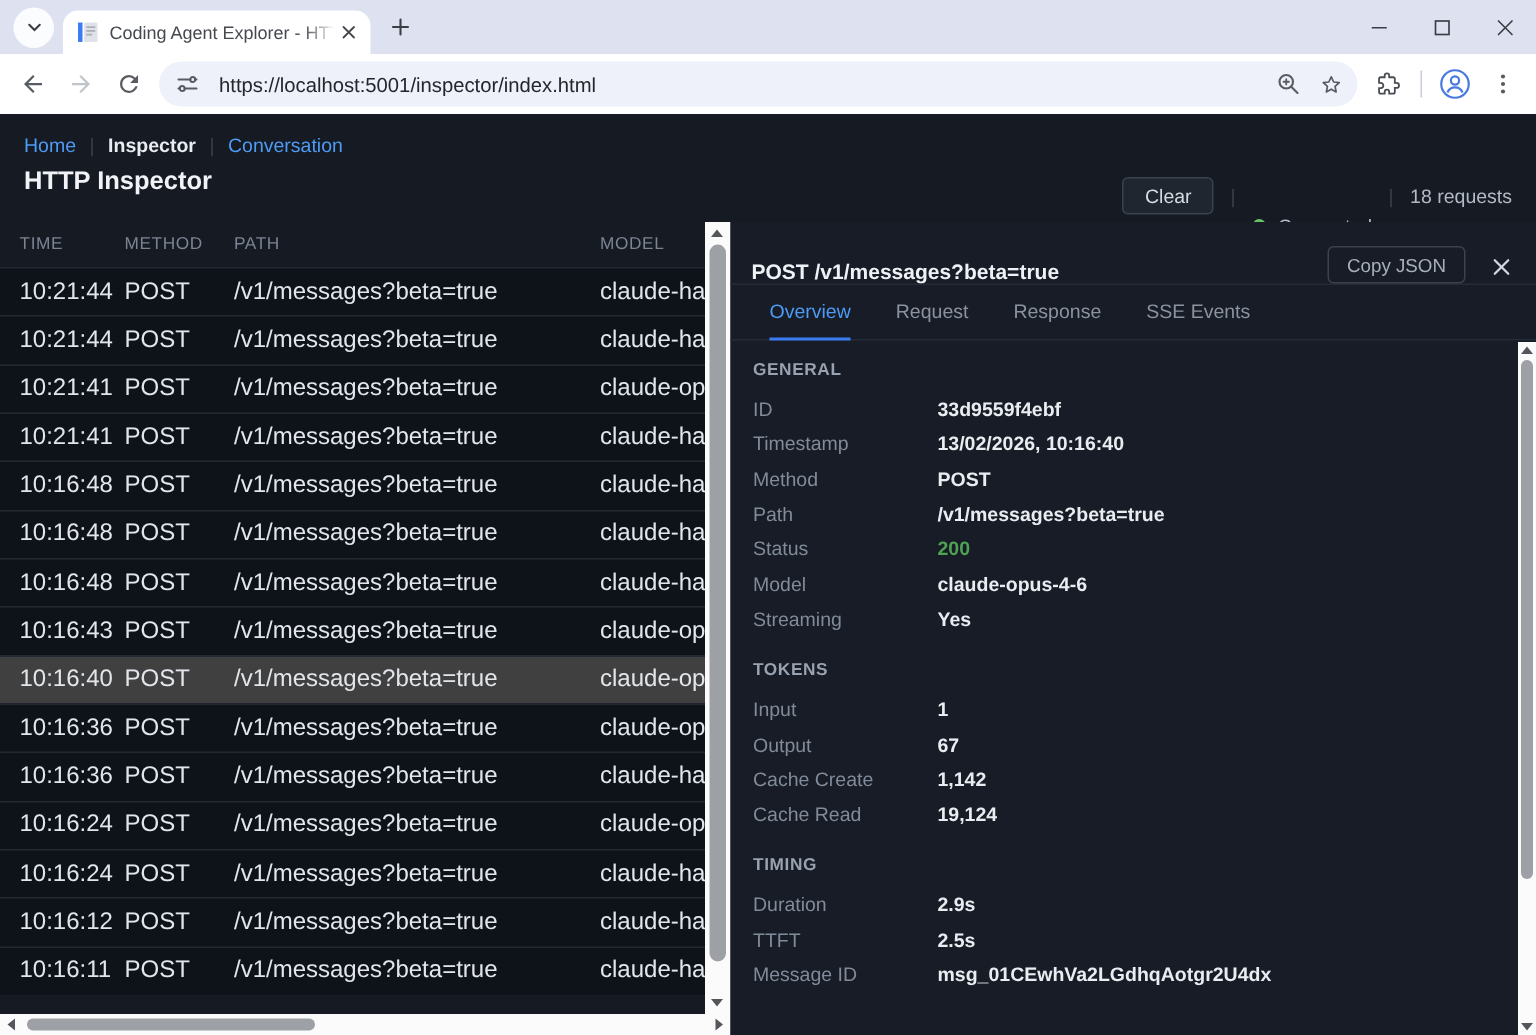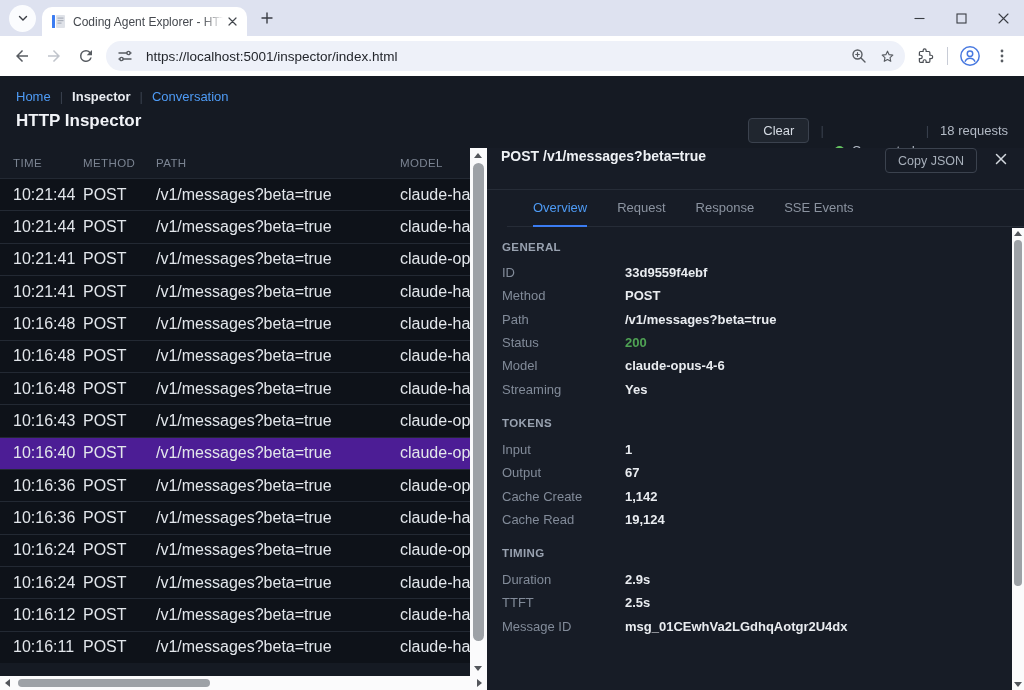--- a/index.html
+++ b/index.html
@@ -51,47 +51,47 @@
 
   
   .left-pane { width:487px; flex:none; position:relative; }
   .table-area { position:absolute; top:0; left:0; right:17px; bottom:14px; overflow:hidden; background:#151a23; }
   .thead { height:30px; display:grid; grid-template-columns:70px 73px 244px 1fr; align-items:center;
     padding-left:13px; font-size:11.5px; font-weight:400; letter-spacing:.4px; color:#7b8492; }
   .req-row { height:32.35px; display:grid; grid-template-columns:70px 73px 244px 1fr; align-items:center;
     padding-left:13px; background:#0e1219; border-top:1px solid #232933; font-size:16px; color:#e2e6eb;
     white-space:nowrap; cursor:pointer; }
   .req-row > span { overflow:hidden; }
-  .req-row.selected { background:#4c1d95; }
+  .req-row.selected { background:#404040; }
 
   
   .vscroll { position:absolute; top:0; right:0; bottom:14px; width:17px; background:#fbfbfc; }
   .vthumb { position:absolute; left:3px; right:3px; top:15px; height:478px; background:#9da1a6; border-radius:6px; }
   .arr-up { position:absolute; top:5px; left:4px; width:0; height:0;
     border-left:4.5px solid transparent; border-right:4.5px solid transparent; border-bottom:5px solid #53565b; }
   .arr-down { position:absolute; bottom:5px; left:4px; width:0; height:0;
     border-left:4.5px solid transparent; border-right:4.5px solid transparent; border-top:5px solid #53565b; }
   .hscroll { position:absolute; left:0; right:0; bottom:0; height:14px; background:#fbfbfc; }
   .hthumb { position:absolute; top:3px; left:18px; width:192px; height:8px; background:#9da1a6; border-radius:4px; }
   .arr-left { position:absolute; left:5px; top:3px; width:0; height:0;
     border-top:4.5px solid transparent; border-bottom:4.5px solid transparent; border-right:5px solid #53565b; }
   .arr-right { position:absolute; right:5px; top:3px; width:0; height:0;
     border-top:4.5px solid transparent; border-bottom:4.5px solid transparent; border-left:5px solid #53565b; }
 
   
   .detail-panel { flex:1; background:#171c26; display:flex; flex-direction:column; position:relative; min-width:0; }
-  .panel-header { height:42px; flex:none; display:flex; align-items:flex-start; padding:0 12px 0 14px;
+  .panel-header { height:42px; flex:none; display:flex; align-items:flex-end; padding:0 12px 0 14px;
     border-bottom:1px solid #262c37; }
   .panel-title { flex:1; font-size:14px; font-weight:700; color:#eef1f5; white-space:nowrap; overflow:hidden; }
   .copy-btn { border:1px solid #3b424e; background:transparent; color:#a7afba; font-size:12.5px;
     padding:4.5px 12px; border-radius:4px; cursor:pointer; font-family:inherit; flex:none; }
   .panel-close { margin-left:13px; width:22px; height:22px; display:flex; align-items:center; justify-content:center;
     color:#d3d8de; cursor:pointer; flex:none; }
   .tabs { height:37px; flex:none; display:flex; align-items:stretch; gap:30px; padding-left:26px;
-    border-bottom:1px solid #262c37;margin-left:20px; }
+    border-bottom:1px solid #262c37; }
   .tab { display:flex; align-items:center; font-size:13px; color:#8b93a0; border-bottom:2px solid transparent;
     margin-bottom:-1px; cursor:pointer; }
   .tab.active { color:#4e9bf5; border-color:#3b7cf2; }
   .panel-body { flex:1; padding:8px 30px 0 15px; overflow:hidden; }
   .section + .section { margin-top:11px; }
   .section-heading { height:23px; display:flex; align-items:center; font-size:11.5px; font-weight:700;
     letter-spacing:.4px; color:#99a2b0; margin-bottom:3px; }
   .detail-row { display:grid; grid-template-columns:123px 1fr; height:23.3px; align-items:center; font-size:13px; }
   .d-label { color:#828b99; }
   .d-value { color:#e9ecf0; font-weight:600; white-space:nowrap; overflow:hidden; }
@@ -375,20 +375,24 @@
           </div>
         <div class="panel-body">
             <div class="section">
     <div class="section-heading">GENERAL</div>
     <div>
                 <div class="detail-row">
     <span class="d-label">ID</span>
     <span class="d-value">33d9559f4ebf</span>
   </div>
                 <div class="detail-row">
+    <span class="d-label">Timestamp</span>
+    <span class="d-value">13/02/2026, 10:16:40</span>
+  </div>
+                <div class="detail-row">
     <span class="d-label">Method</span>
     <span class="d-value">POST</span>
   </div>
                 <div class="detail-row">
     <span class="d-label">Path</span>
     <span class="d-value">/v1/messages?beta=true</span>
   </div>
                 <div class="detail-row">
     <span class="d-label">Status</span>
     <span class="d-value green">200</span>

